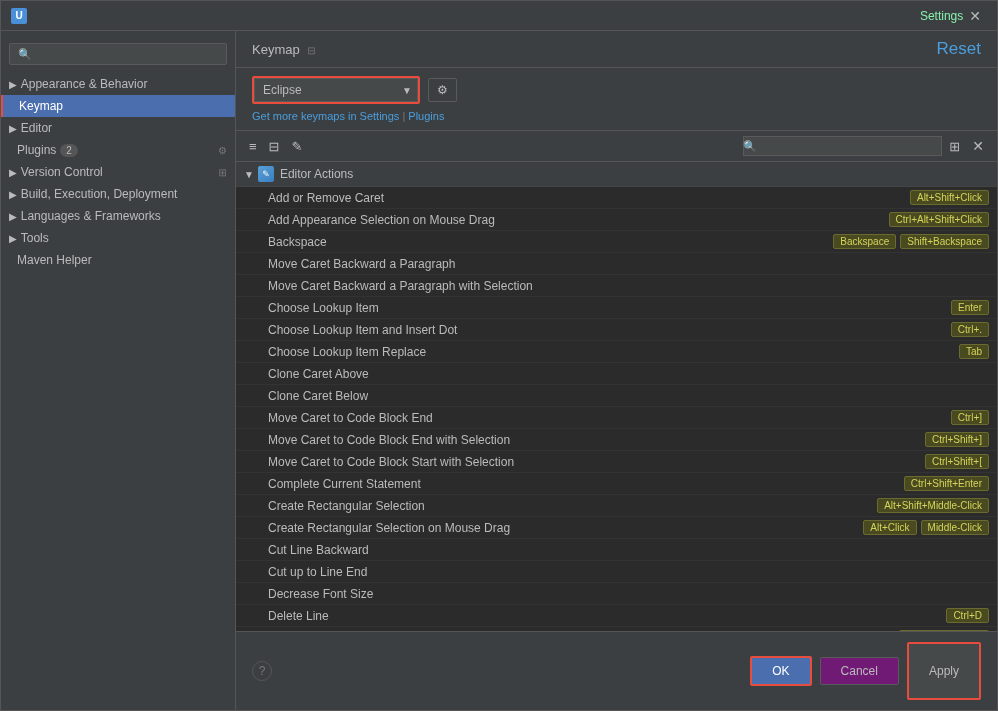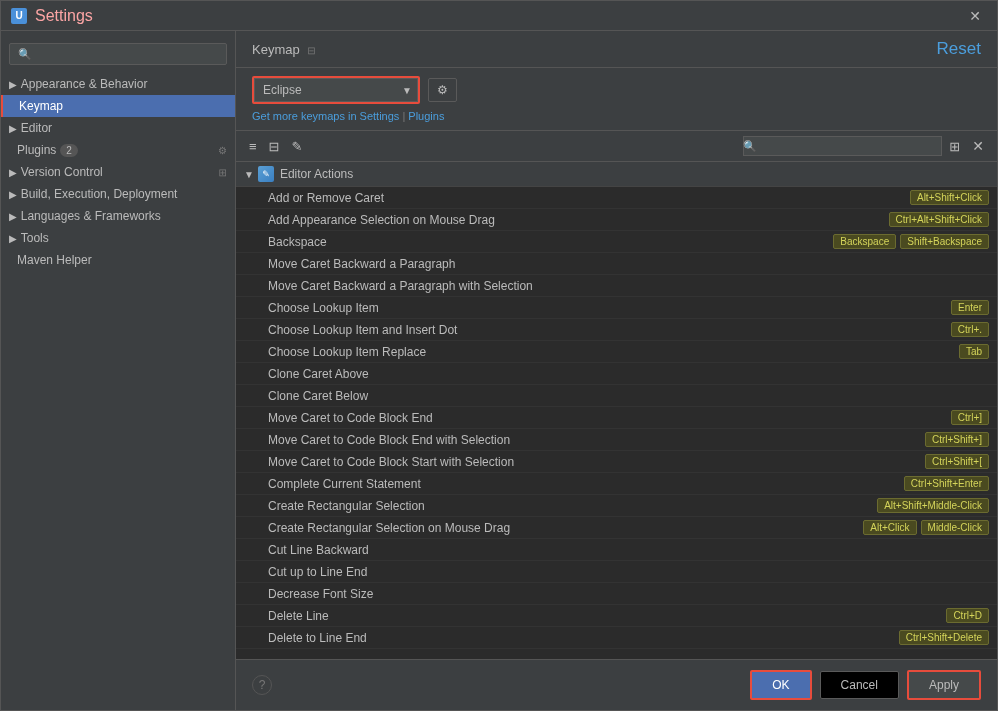--- a/index.html
+++ b/index.html
@@ -41,22 +41,23 @@
       font-size: 10px;
       display: flex;
       align-items: center;
       justify-content: center;
       color: white;
       font-weight: bold;
     }
 
     .title-bar-title {
       flex: 1;
-      font-size: 16px;
-      color: #fca5a5;
+      font-size: 12px;
+      color: #86efac;
+      text-align: right;
     }
 
     .title-bar-close {
       color: #bbbbbb;
       cursor: pointer;
       font-size: 14px;
       padding: 2px 6px;
     }
 
     .main-content {
@@ -384,34 +385,34 @@
       background: #4b6eaf;
       border: 2px solid #e74c3c;
       color: white;
       padding: 6px 20px;
       cursor: pointer;
       font-size: 12px;
       border-radius: 2px;
     }
 
     .btn-cancel {
-      background: #000000;
+      background: #701a75;
       border: 1px solid #5a5a5a;
       color: #bbbbbb;
       padding: 6px 20px;
       cursor: pointer;
       font-size: 12px;
       border-radius: 2px;
     }
 
     .btn-apply {
       background: #45494a;
       border: 2px solid #e74c3c;
       color: #bbbbbb;
-      padding: 6px 20px;
+      padding: 20px 20px;
       cursor: pointer;
       font-size: 12px;
       border-radius: 2px;
     }
 
     .toolbar-search-wrapper {
       display: flex;
       align-items: center;
       background: #45494a;
       border: 1px solid #5a5a5a;

